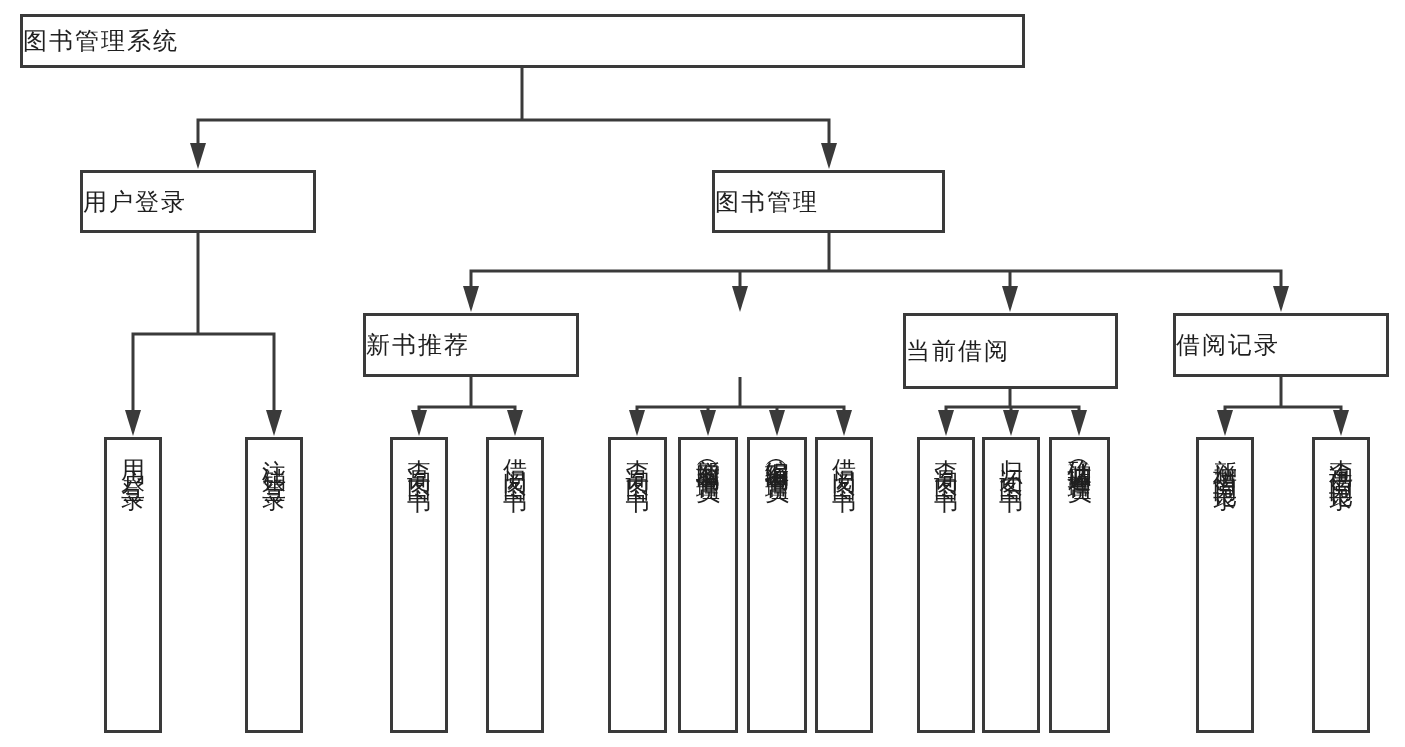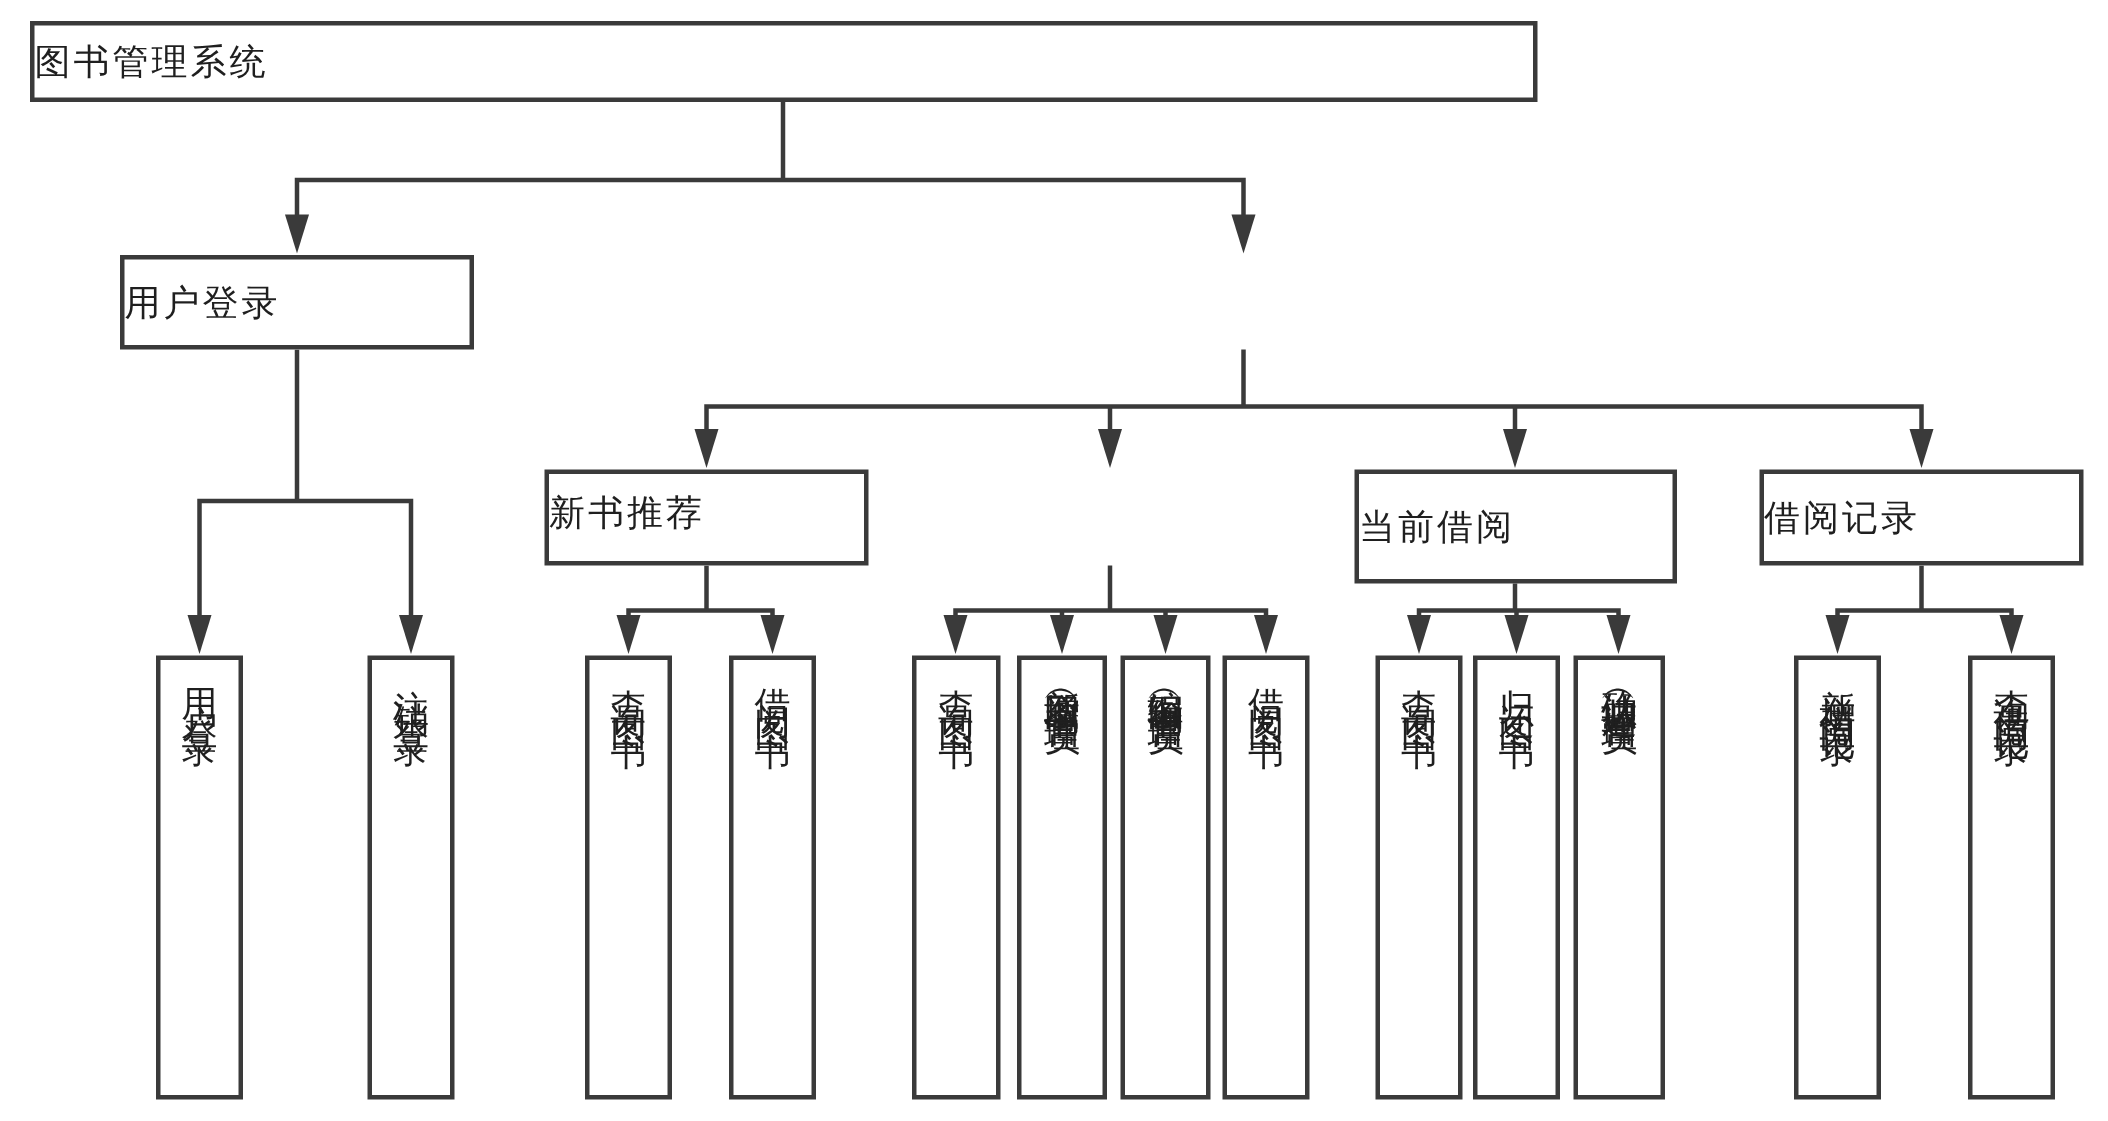--- a/index.html
+++ b/index.html
@@ -102,22 +102,25 @@
     </g>
   </svg>
 
   <div class="node h" style="left:20px; top:14px; width:1005px; height:54px;">
     <span>图书管理系统</span>
   </div>
 
   <div class="node h" style="left:80px; top:170px; width:236px; height:63px;">
     <span>用户登录</span>
   </div>
+  <div class="node h" style="left:712px; top:170px; width:233px; height:63px;">
+    <span>图书管理</span>
+  </div>
 
-  <div class="node h" style="left:363px; top:313px; width:216px; height:64px;font-family:Liberation Mono, monospace;">
+  <div class="node h" style="left:363px; top:313px; width:216px; height:64px;">
     <span>新书推荐</span>
   </div>
   <div class="node h" style="left:903px; top:313px; width:215px; height:76px;">
     <span>当前借阅</span>
   </div>
   <div class="node h" style="left:1173px; top:313px; width:216px; height:64px;">
     <span>借阅记录</span>
   </div>
 
   <div class="node leaf" style="left:104px; top:437px; width:58px; height:296px;">

